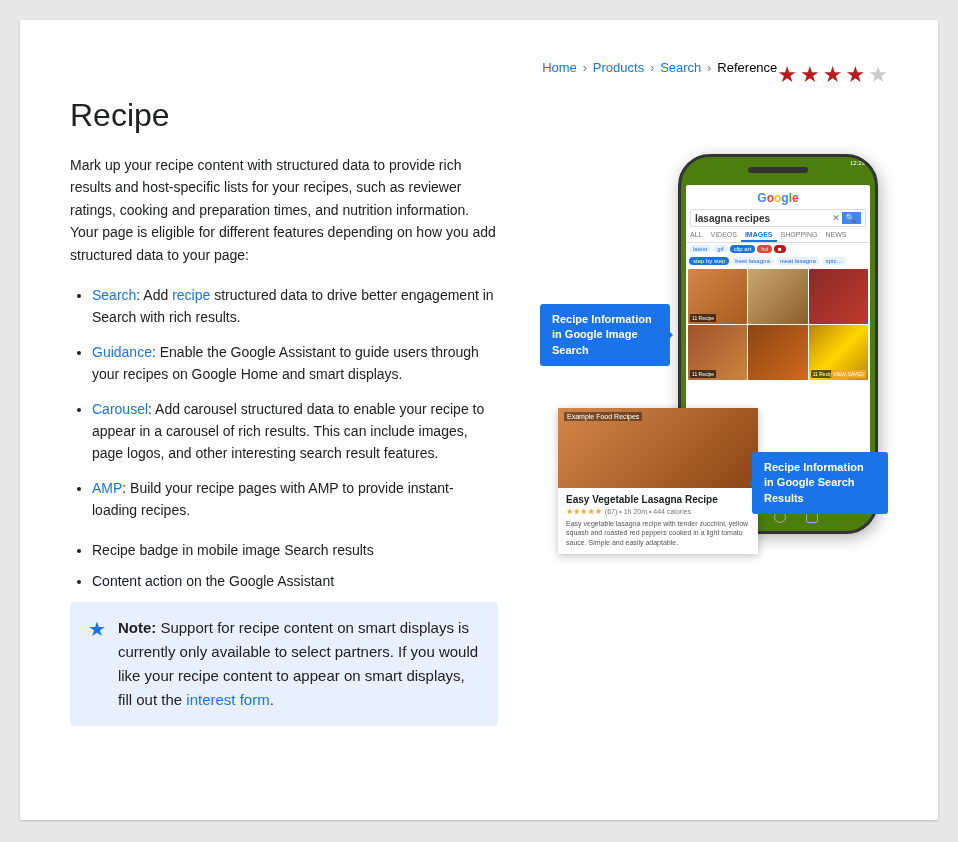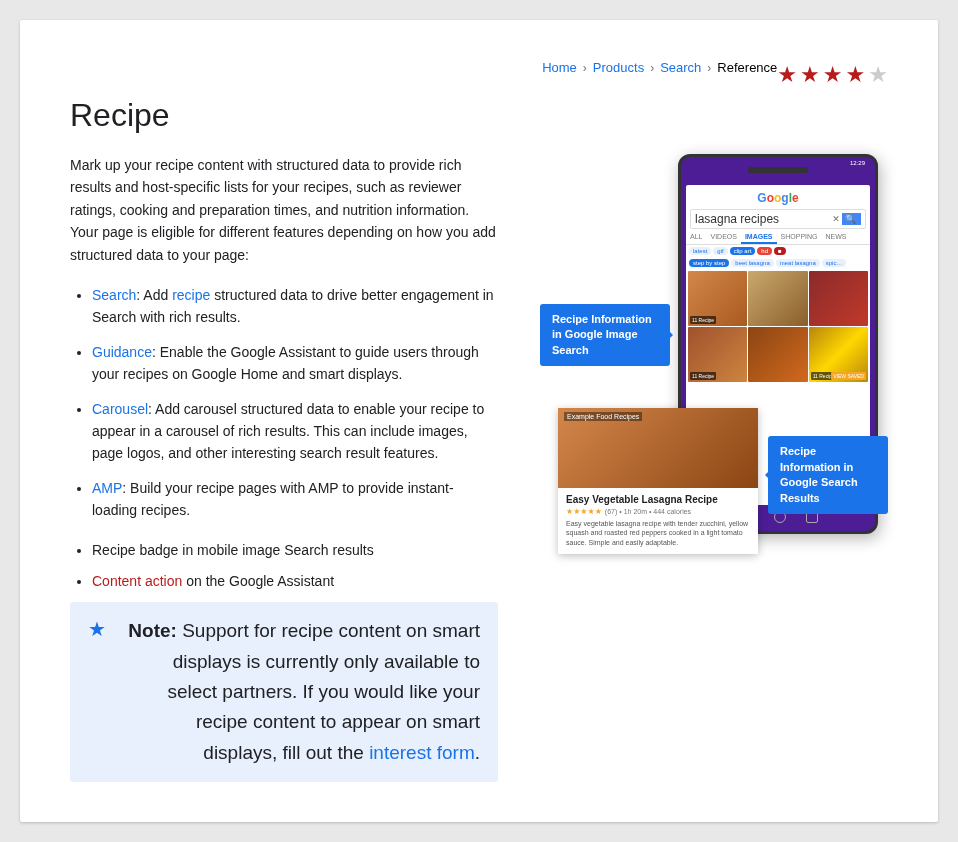--- a/index.html
+++ b/index.html
@@ -112,44 +112,43 @@
       padding-left: 22px;
       margin-bottom: 8px;
     }
     .extra-list li {
       font-size: 14px;
       line-height: 1.6;
       color: #202124;
       margin-bottom: 8px;
     }
     .extra-list li a {
-      color: #b91c1c;
+      color: #0f172a;
       text-decoration: none;
     }
     
     .note-box {
       background: #e8f0fe;
       border-radius: 4px;
       padding: 14px 18px;
       display: flex;
       align-items: flex-start;
       gap: 12px;
       margin-top: 10px;
     }
     .note-star-icon {
       color: #1a73e8;
       font-size: 20px;
       margin-top: 1px;
       flex-shrink: 0;
     }
     .note-text {
-      font-size: 19px;
+      font-size: 15px;
       line-height: 1.6;
       color: #202124;
-      text-align: right;
     }
     .note-text strong { font-weight: bold; }
     .note-text a {
       color: #1a73e8;
       text-decoration: none;
     }
 
     
     .phone-mockup {
       position: relative;
@@ -157,22 +156,22 @@
       height: 420px;
       margin: 0 auto;
     }
     
     .phone-body {
       position: absolute;
       right: 0;
       top: 0;
       width: 200px;
       height: 380px;
-      background: #4c1d95;
-      border-radius: 12px;
+      background: #4d7c0f;
+      border-radius: 32px;
       border: 3px solid #333;
       overflow: hidden;
       box-shadow: 2px 4px 16px rgba(0,0,0,0.3);
     }
     .phone-screen {
       background: #fff;
       margin: 28px 5px 20px 5px;
       border-radius: 2px;
       overflow: hidden;
       height: 320px;
@@ -342,21 +341,21 @@
     .callout-search-results {
       position: absolute;
       right: -10px;
       bottom: 60px;
       background: #1a73e8;
       color: #fff;
       font-size: 11px;
       font-weight: bold;
       padding: 8px 12px;
       border-radius: 3px;
-      width: 120px;
+      width: 136px;
       line-height: 1.4;
       z-index: 10;
     }
     .callout-search-results::before {
       content: '';
       position: absolute;
       left: -8px;
       top: 50%;
       transform: translateY(-50%);
       border: 5px solid transparent;
@@ -479,21 +478,21 @@
         <div class="phone-body">
           <div class="phone-time">12:29</div>
           <div class="phone-top-bar"></div>
           <div class="phone-screen">
 
             <div class="phone-google-logo">
               <span class="g-blue">G</span><span class="g-red">o</span><span class="g-yellow">o</span><span class="g-blue">g</span><span class="g-green">l</span><span class="g-red">e</span>
             </div>
 
             <div class="phone-search-bar">
-              <span style="font-size:12px;flex:1;">lasagna recipes</span>
+              <span style="font-size:10px;flex:1;font-weight:bold;">lasagna recipes</span>
               <span style="color:#777;font-size:9px;">✕</span>
               <span style="background:#4285f4;color:#fff;padding:1px 4px;font-size:9px;margin-left:2px;">🔍</span>
             </div>
 
             <div class="phone-tabs">
               <div class="phone-tab">ALL</div>
               <div class="phone-tab">VIDEOS</div>
               <div class="phone-tab active">IMAGES</div>
               <div class="phone-tab">SHOPPING</div>
               <div class="phone-tab">NEWS</div>

